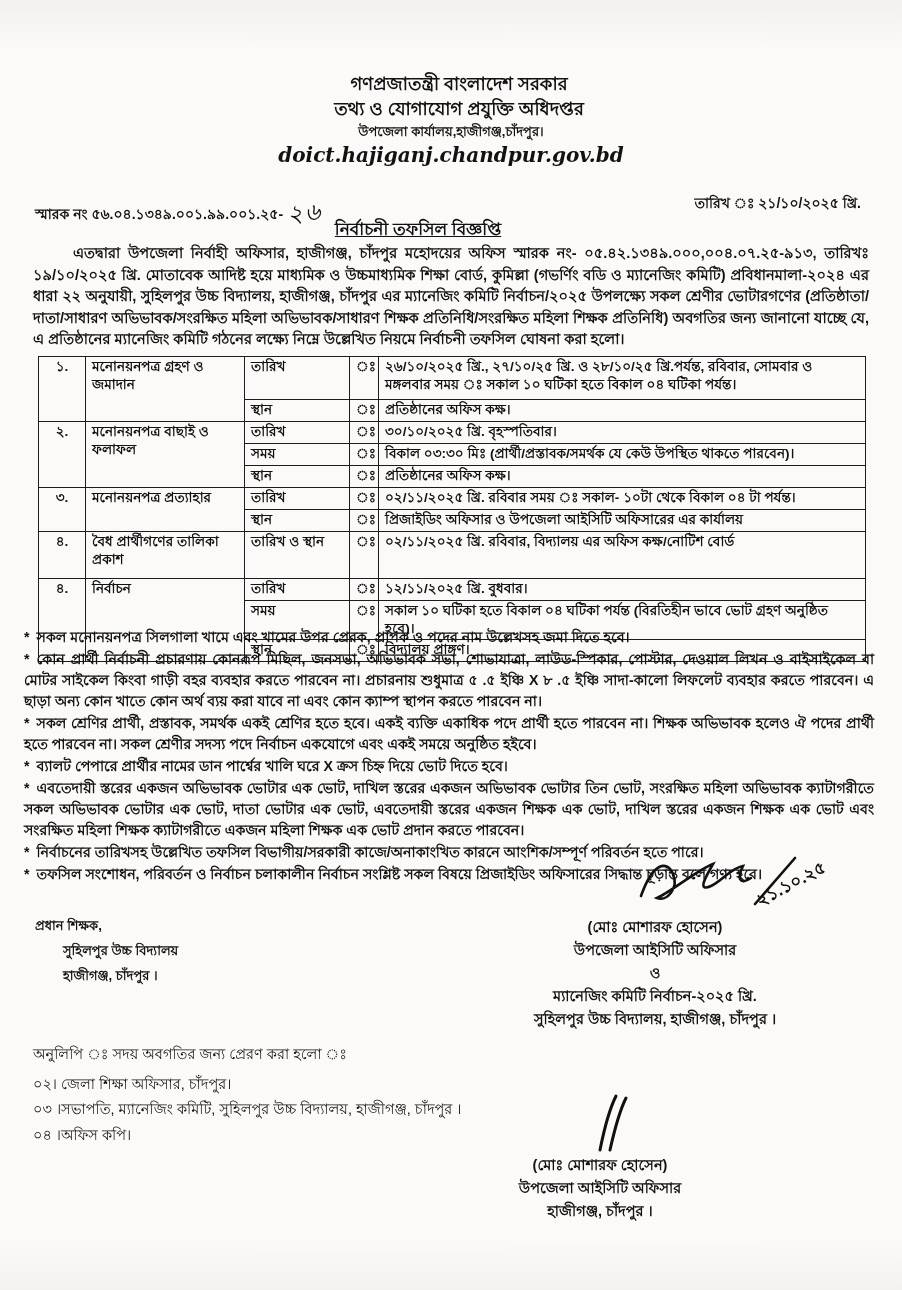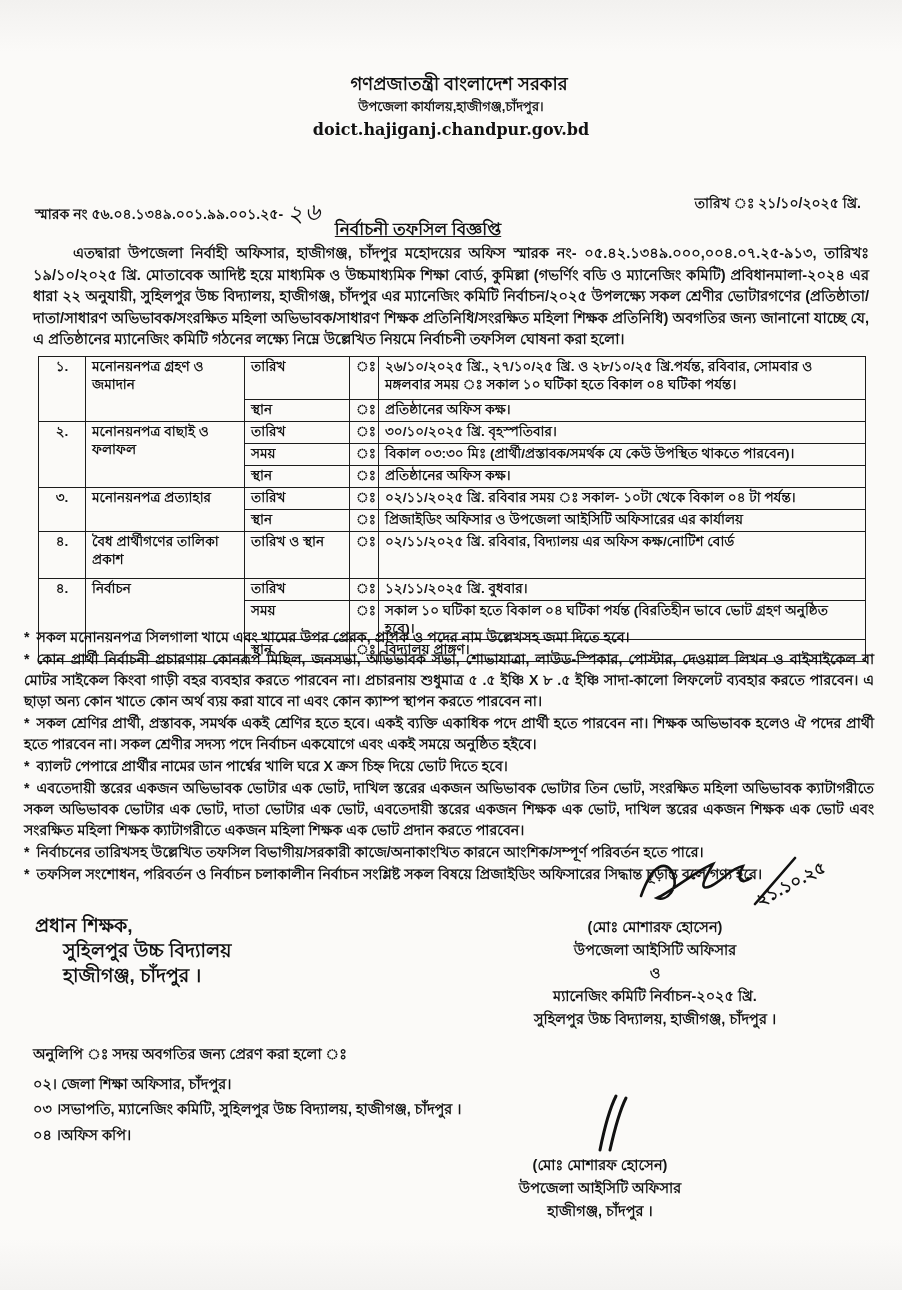--- a/index.html
+++ b/index.html
@@ -13,21 +13,21 @@
   .page{
     position:relative;
     width:902px;height:1290px;
     background:linear-gradient(180deg,#f2f1ef 0%,#fbfaf8 4%,#fbfaf8 96%,#f3f2f0 100%);
     overflow:hidden;
   }
   
   .letterhead{position:absolute;top:72px;left:0;width:902px;text-align:center;}
   .lh-line1,.lh-line2{font-size:18px;font-weight:700;line-height:25px;padding-left:16px;}
   .lh-line3{font-size:13px;font-weight:700;line-height:20px;}
-  .lh-line4{font-size:16px;font-weight:700;line-height:26px;font-family:"DejaVu Serif","Liberation Serif",serif;}
+  .lh-line4{font-size:20px;font-weight:700;line-height:26px;font-family:"DejaVu Serif","Liberation Serif",serif;font-style:italic;}
   
   .memo-row{position:absolute;top:192px;left:35px;width:832px;font-size:14px;font-weight:700;}
   .memo-left{position:absolute;left:0;top:0;}
   .memo-hand{display:inline-block;font-size:24px;font-weight:400;transform:rotate(-6deg) translateY(2px);font-style:italic;letter-spacing:2px;}
   .memo-right{position:absolute;right:6px;top:0;}
   .doc-title{position:absolute;top:216px;left:8px;width:820px;text-align:center;font-size:17px;font-weight:700;text-decoration:underline;}
   
   .intro{
     position:absolute;top:243px;left:33px;width:836px;
     font-size:14.6px;font-weight:600;line-height:21.5px;
@@ -49,39 +49,40 @@
   td.c-colon{width:16px;text-align:center;padding:1px 2px;}
   td.c-value{}
   tr.h42 td{height:40px;}
   tr.h22 td{height:19px;}
   tr.h48 td{height:44px;}
   
   .notes{position:absolute;top:627px;left:24px;width:850px;}
   .note{font-size:14.2px;font-weight:600;line-height:21px;text-align:justify;margin:0 0 1px 0;}
   .note .star{font-weight:700;padding-right:7px;}
   
-  .sig-left{position:absolute;top:913px;left:35px;font-size:19px;font-weight:700;line-height:25px;}
+  .sig-left{position:absolute;top:913px;left:35px;font-size:13px;font-weight:700;line-height:25px;}
   .sig-left .ind{padding-left:28px;}
   .sig-right{position:absolute;top:858px;left:455px;width:400px;text-align:center;font-size:14.5px;font-weight:700;line-height:23px;}
   .sig-right .scribble{height:58px;position:relative;}
   .sig-right svg{position:absolute;right:28px;top:-6px;}
   .sig-bottom{position:absolute;top:1092px;left:430px;width:340px;text-align:center;font-size:14.5px;font-weight:700;line-height:23px;}
   .sig-bottom .scribble{height:62px;position:relative;}
   .sig-bottom svg{position:absolute;left:152px;top:0;}
   
-  .dist{position:absolute;top:1042px;left:33px;width:560px;font-size:14.5px;font-weight:700;line-height:25.5px;}
+  .dist{position:absolute;top:1042px;left:33px;width:560px;font-size:14.5px;font-weight:400;line-height:25.5px;}
   .dist-head{margin-bottom:4px;}
 </style>
 </head>
 <body>
 
 <div class="page">
 
   <div class="letterhead">
     <div class="lh-line1">গণপ্রজাতন্ত্রী বাংলাদেশ সরকার</div>
+    <div class="lh-line2">তথ্য ও যোগাযোগ প্রযুক্তি অধিদপ্তর</div>
     <div class="lh-line3">উপজেলা কার্যালয়,হাজীগঞ্জ,চাঁদপুর।</div>
     <div class="lh-line4">doict.hajiganj.chandpur.gov.bd</div>
   </div>
 
   <div class="memo-row">
     <span class="memo-left">
       <span>স্মারক নং ৫৬.০৪.১৩৪৯.০০১.৯৯.০০১.২৫-</span>
       <span class="memo-hand">২৬</span>
     </span>
     <span class="memo-right">তারিখ ঃ ২১/১০/২০২৫ খ্রি.</span>

